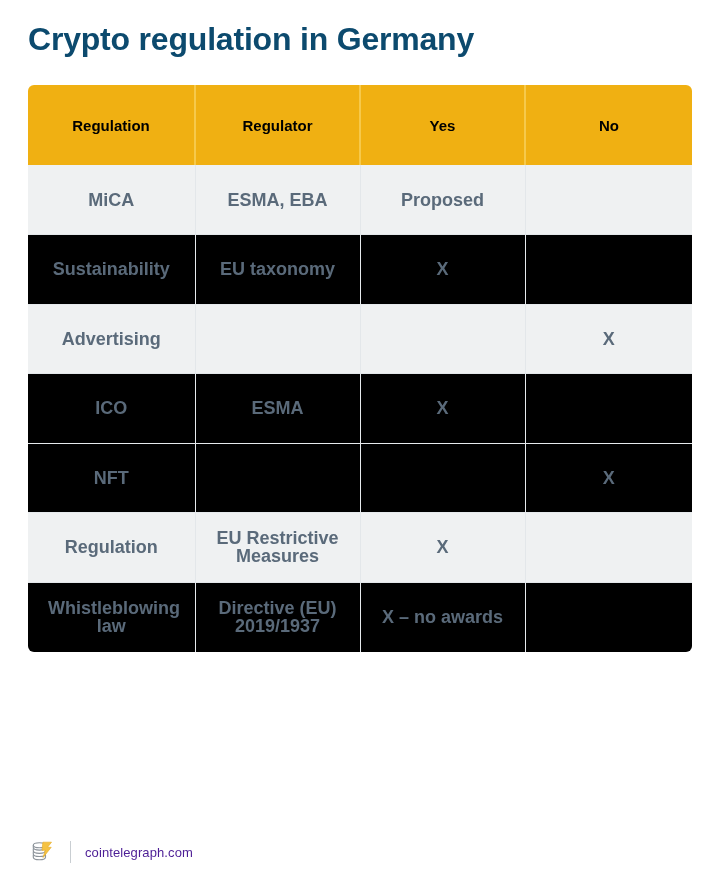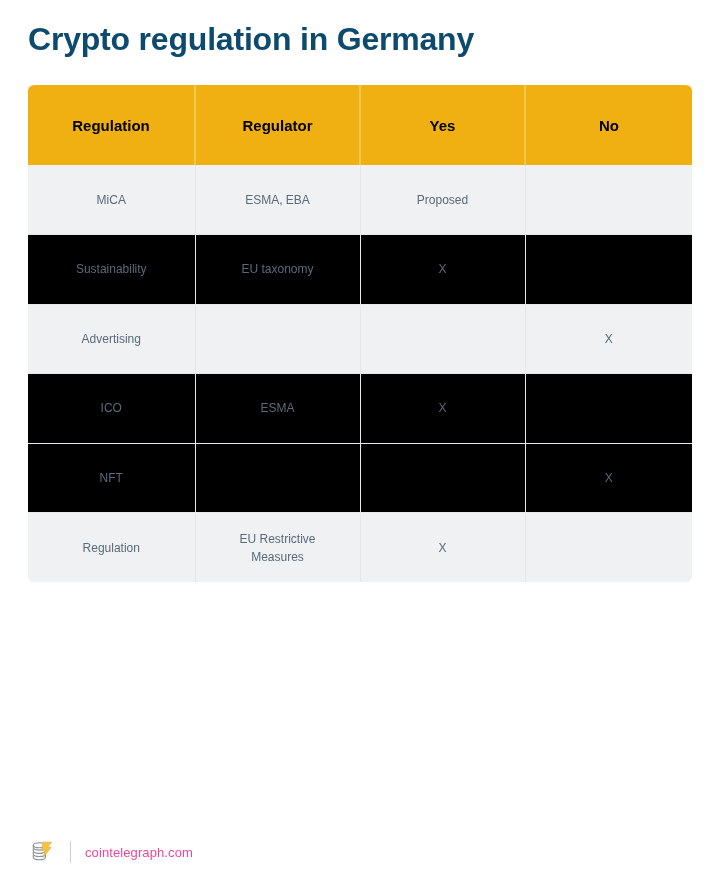--- a/index.html
+++ b/index.html
@@ -70,22 +70,22 @@
     text-align: center;
     vertical-align: middle;
     border-right: 2px solid #f6c94b;
     padding: 0 6px;
   }
   thead tr.header-row th:last-child { border-right: none; }
 
   
   tbody td {
     height: 69.5px;
-    font-size: 12px;
-    font-weight: 400;
+    font-size: 18px;
+    font-weight: 700;
     color: #5a6a7a;
     text-align: center;
     vertical-align: middle;
     line-height: 18px;
     padding: 4px 20px;
     border-right: 1px solid #e6eaed;
     border-bottom: 1px solid #e6eaed;
   }
   tbody td:last-child { border-right: none; }
   tbody tr:last-child td { border-bottom: none; }
@@ -115,21 +115,21 @@
   .footer-divider {
     width: 1px;
     height: 22px;
     background: #c9ced2;
     margin: 0 14px 0 14px;
     flex: 0 0 auto;
   }
 
   .footer-url {
     font-size: 13px;
-    color: #ec4899;
+    color: #4c1d95;
     letter-spacing: 0.1px;
     white-space: nowrap;
   }
 </style>
 </head>
 <body>
 
 <div class="page">
 
   <h1 class="page-title">Crypto regulation in Germany</h1>
@@ -180,20 +180,26 @@
             <td></td>
             <td></td>
             <td>X</td>
           </tr>
           <tr class="stripe-shaded">
             <td>Regulation</td>
             <td>EU Restrictive Measures</td>
             <td>X</td>
             <td></td>
           </tr>
+          <tr class="stripe-plain">
+            <td>Whistleblowing law</td>
+            <td>Directive (EU) 2019/1937</td>
+            <td>X – no awards</td>
+            <td></td>
+          </tr>
         </tbody>
     </table>
   </div>
 
   <div class="footer">
     <span class="brand-logo">
       <svg class="brand-logo" viewBox="0 0 28 28" xmlns="http://www.w3.org/2000/svg" aria-hidden="true">
         <g fill="none" stroke="#8d949b" stroke-width="1.15">
           <ellipse cx="11.4" cy="7.2" rx="6.1" ry="2.5"></ellipse>
           <path d="M5.3 7.2v2.4c0 1.38 2.73 2.5 6.1 2.5s6.1-1.12 6.1-2.5V7.2"></path>

